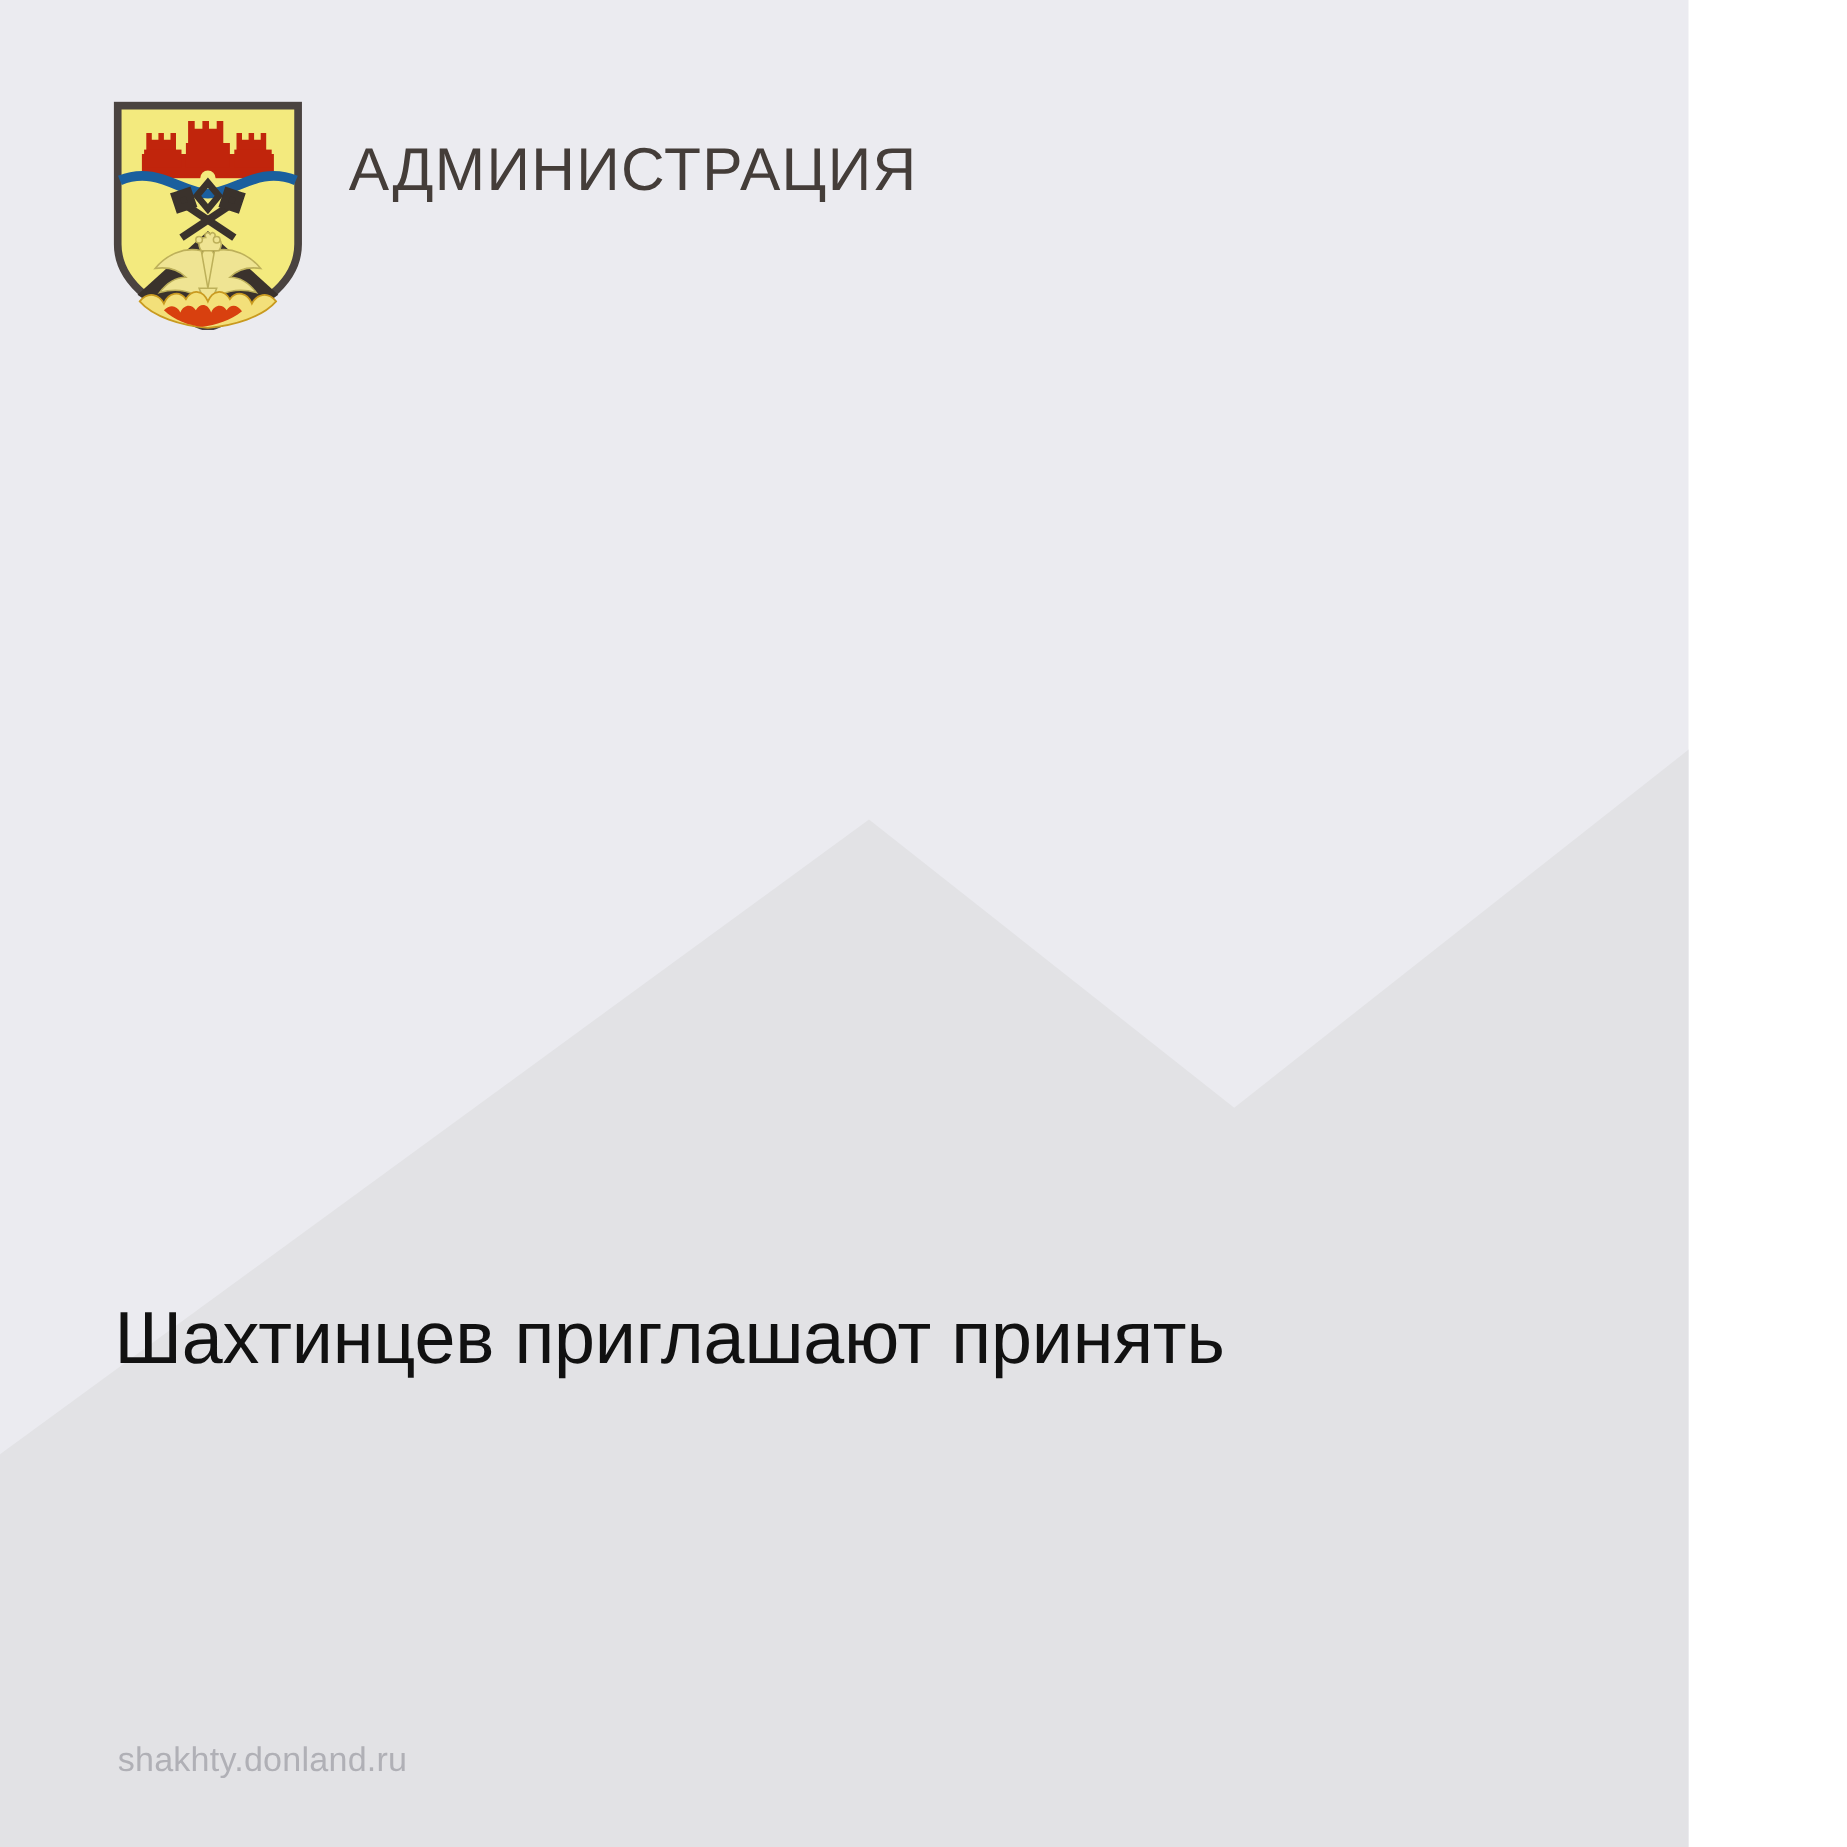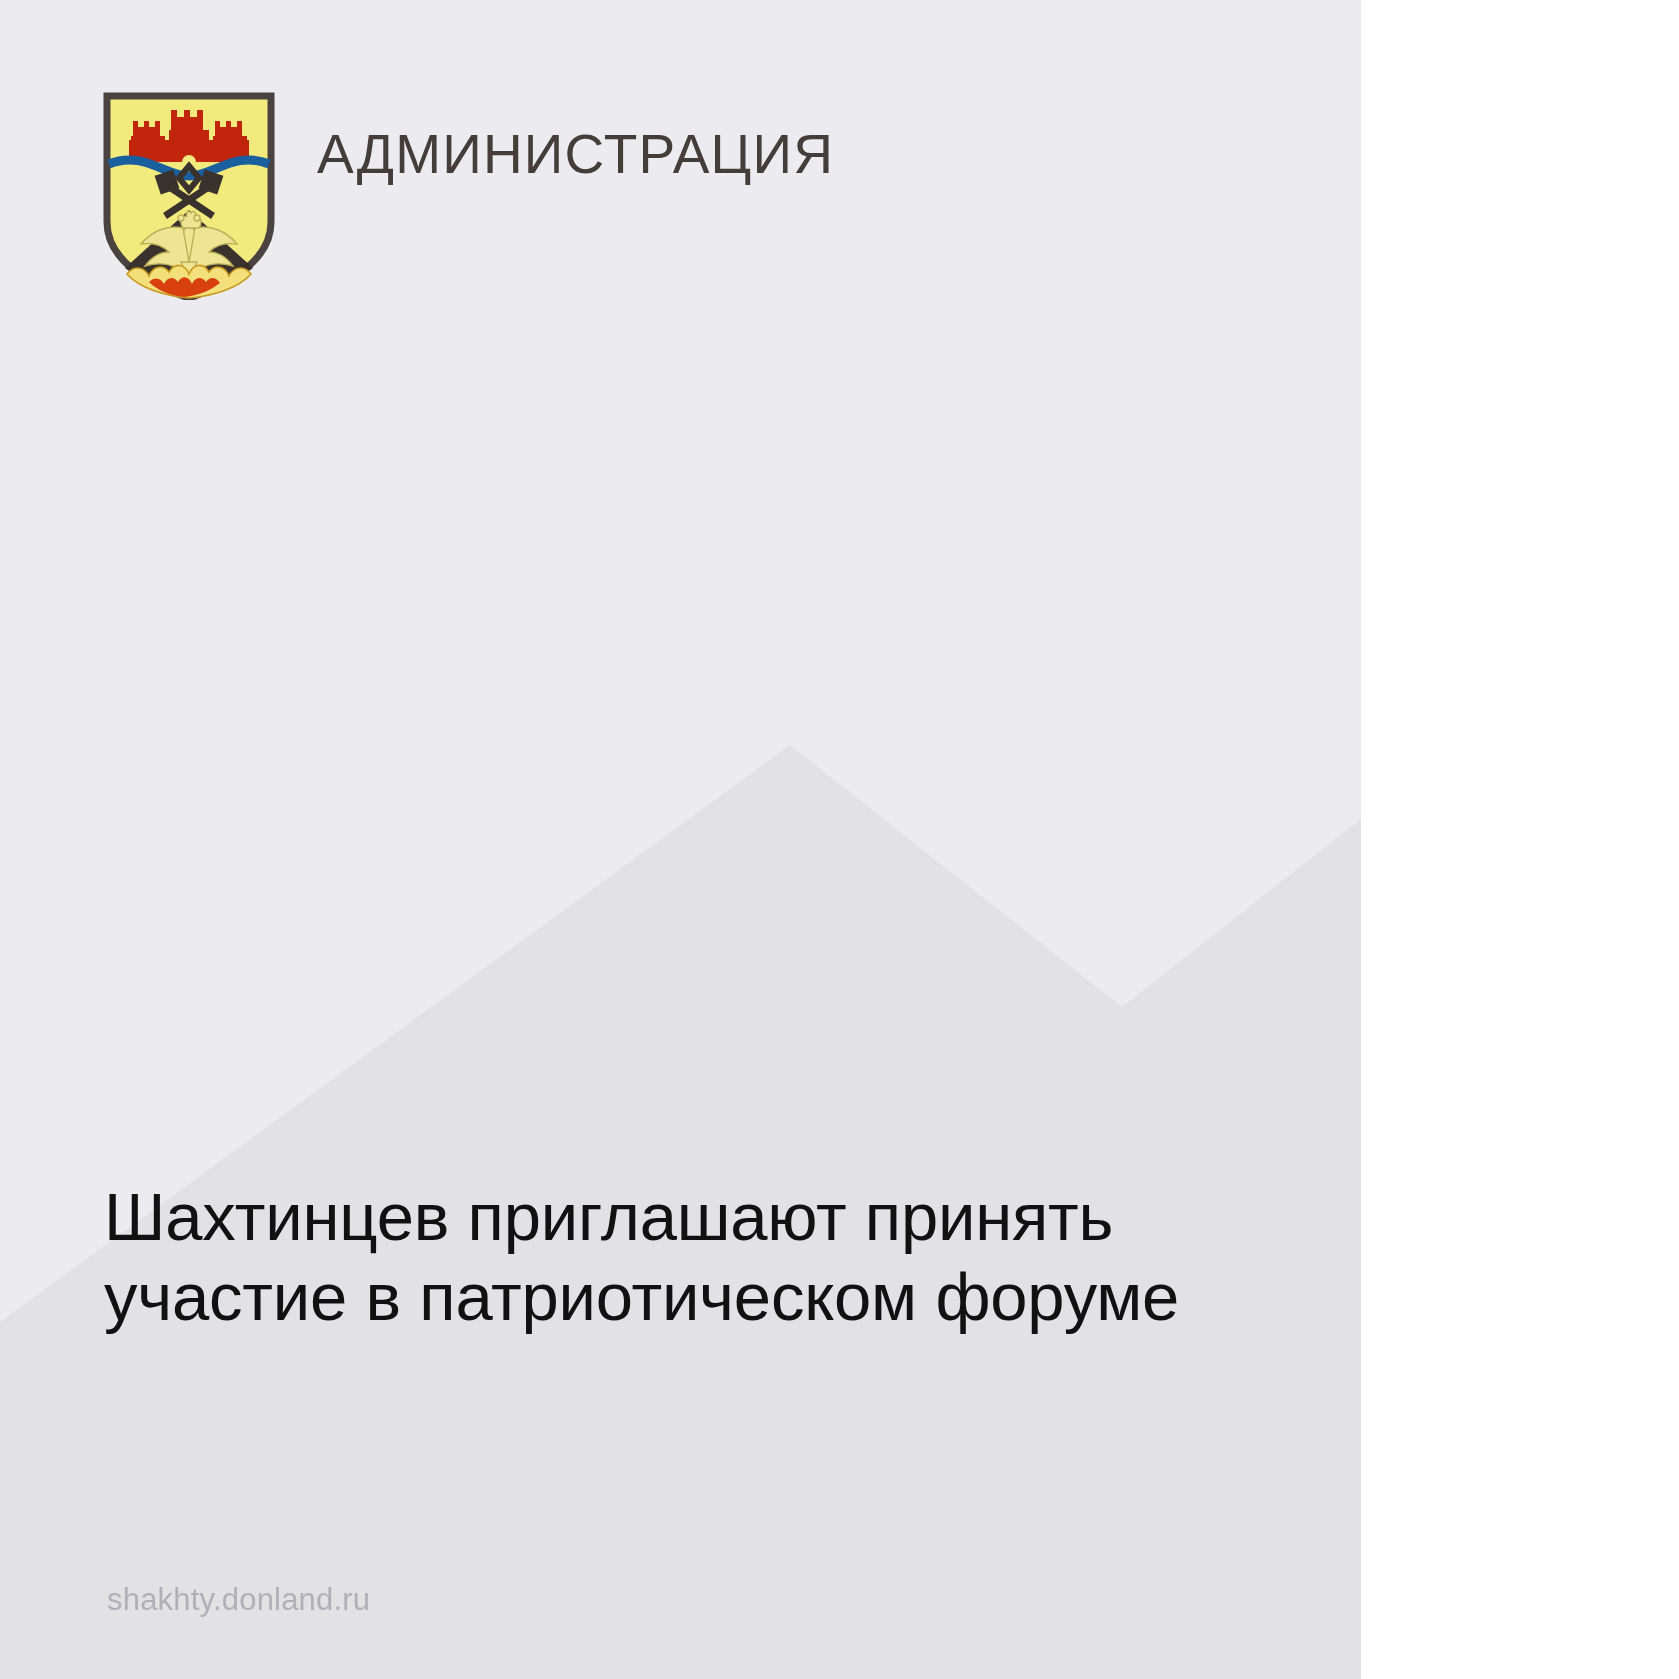--- a/index.html
+++ b/index.html
@@ -5,21 +5,21 @@
 <style>
   html, body {
     margin: 0;
     padding: 0;
     background: #ffffff;
   }
   * { box-sizing: border-box; }
 
   .card {
     position: relative;
-    width: 1361px;
+    width: 1535px;
     height: 1679px;
     overflow: hidden;
     background: #ebebf0;
     font-family: "Liberation Sans", sans-serif;
   }
 
   
   .bg-mountains {
     position: absolute;
     left: 0;
@@ -148,18 +148,17 @@
       </g>
     </svg>
 
     <div class="brand-text">
       <span class="brand-line">АДМИНИСТРАЦИЯ</span>
     </div>
   </div>
 
   <div class="headline">
     <span class="headline-line">Шахтинцев приглашают принять</span>
-    <span class="headline-line">участие в патриотическом форуме</span>
   </div>
 
   <div class="site-url">shakhty.donland.ru</div>
 
 </div>
 
 </body></html>

